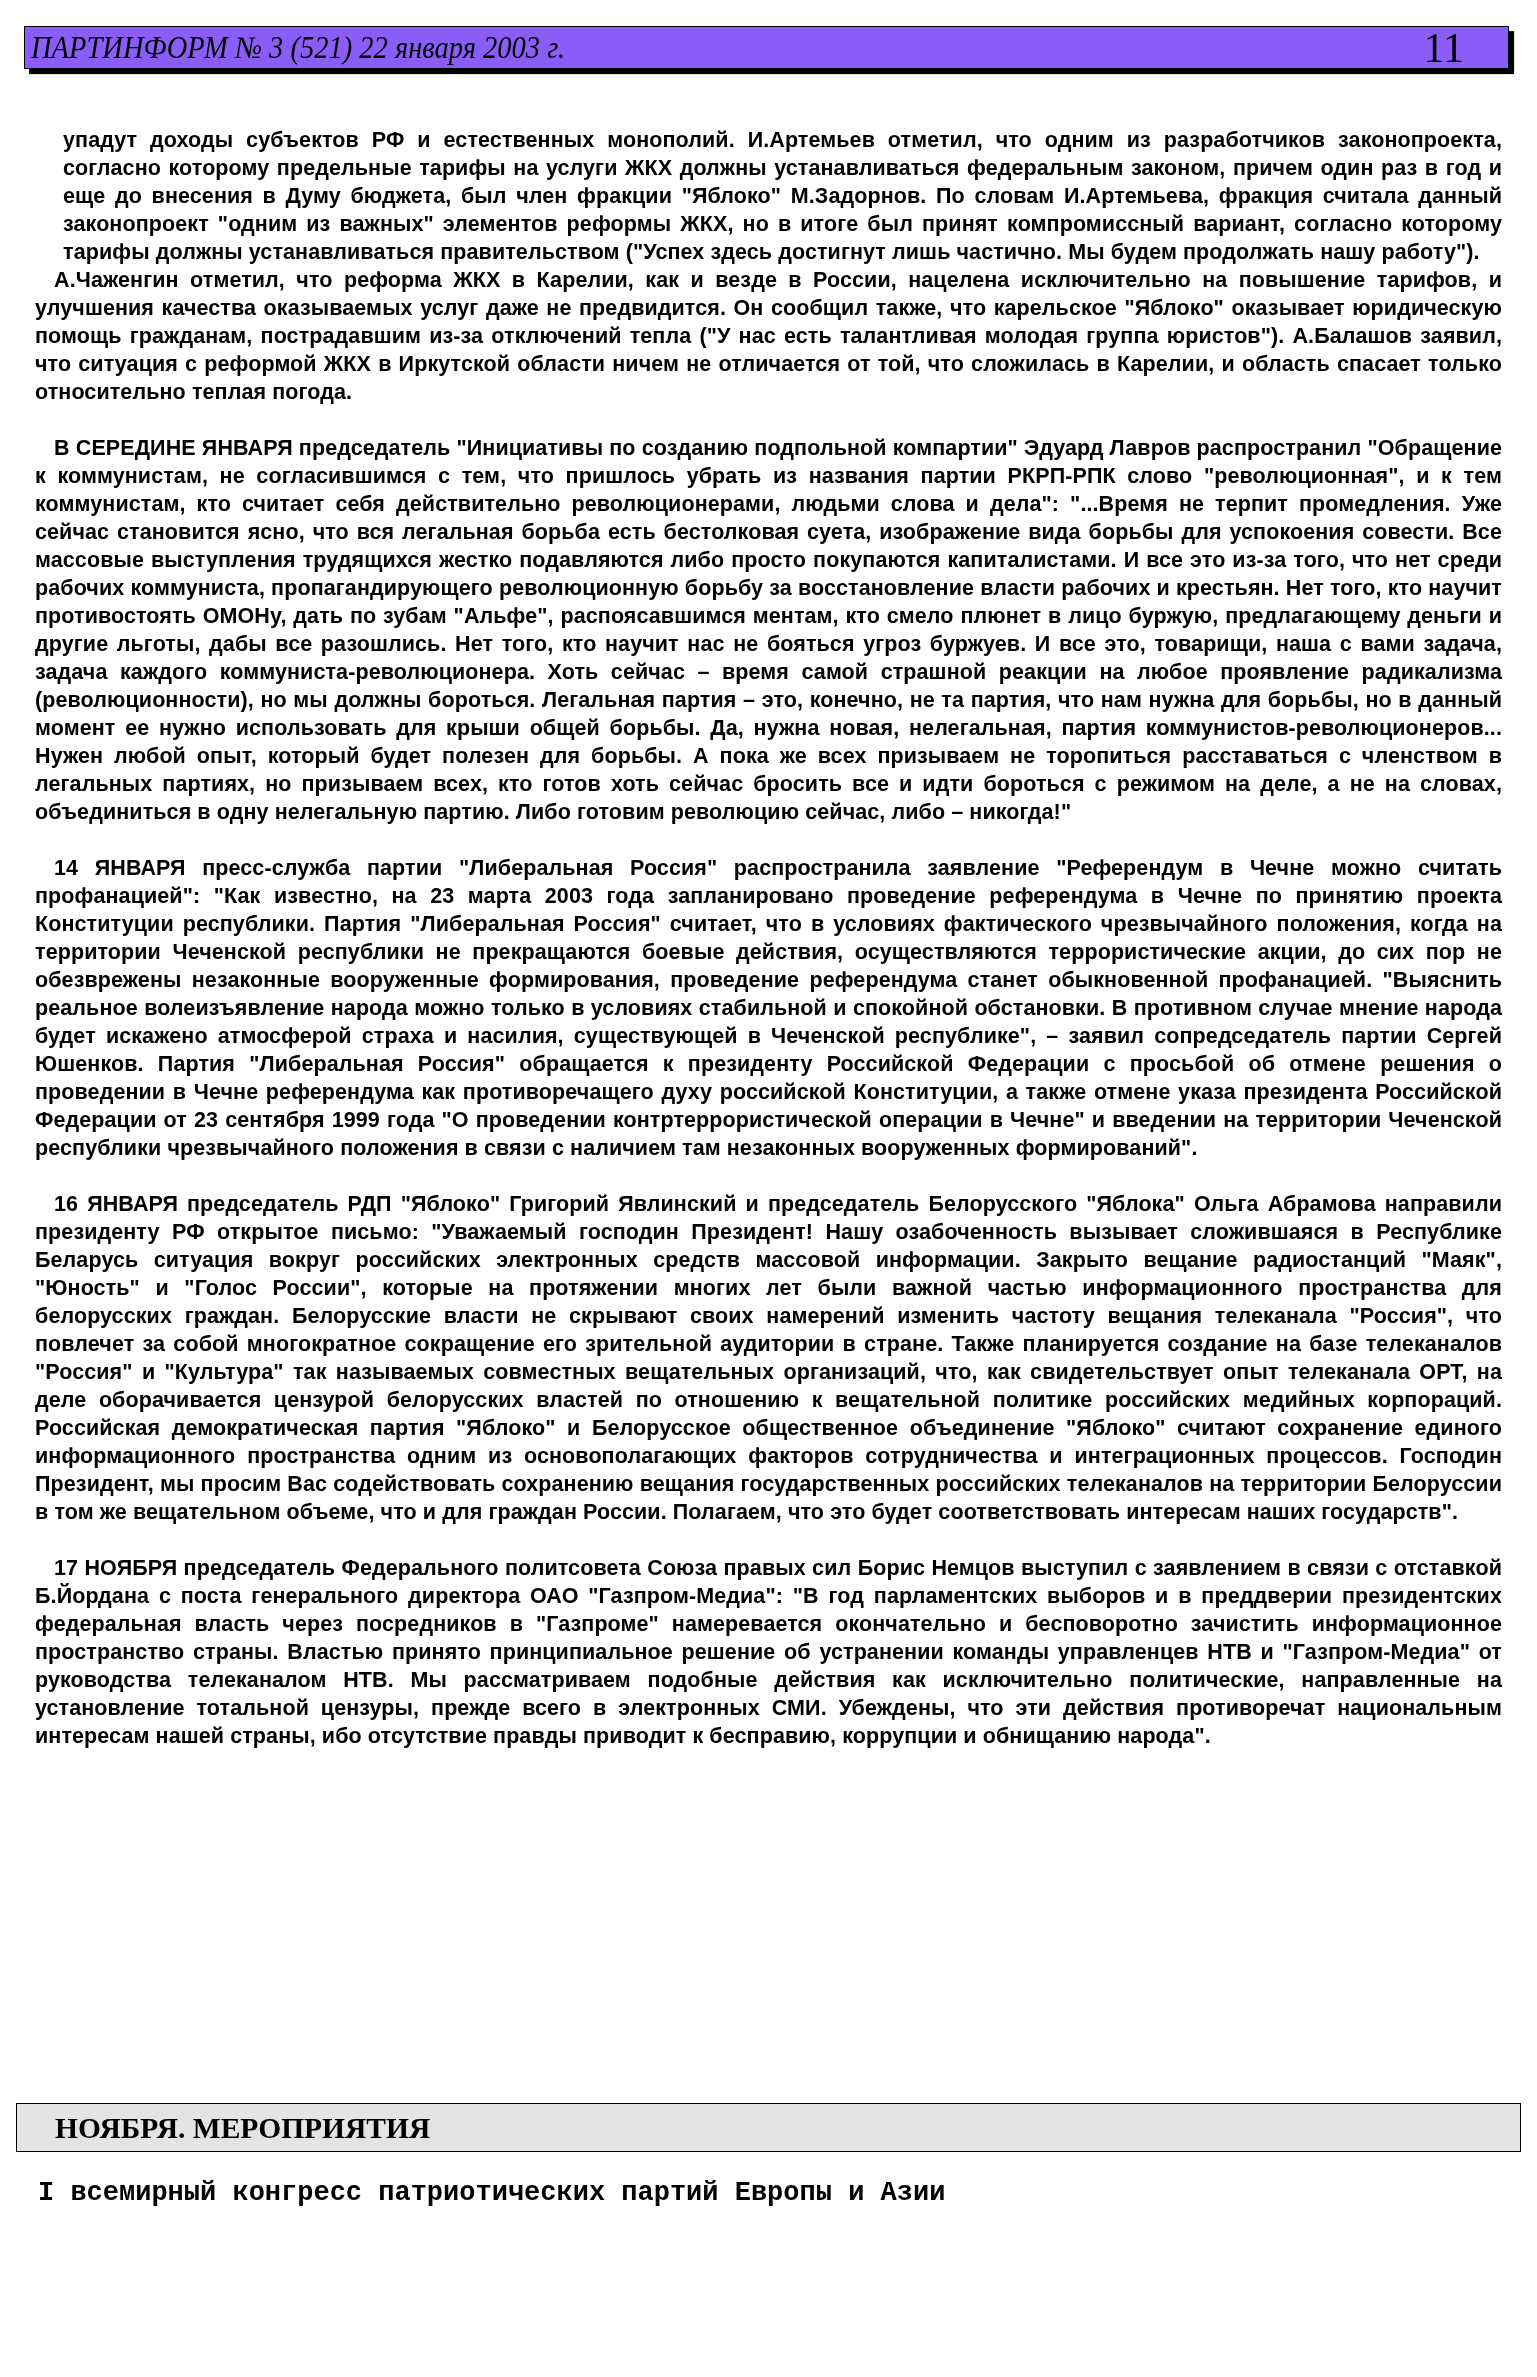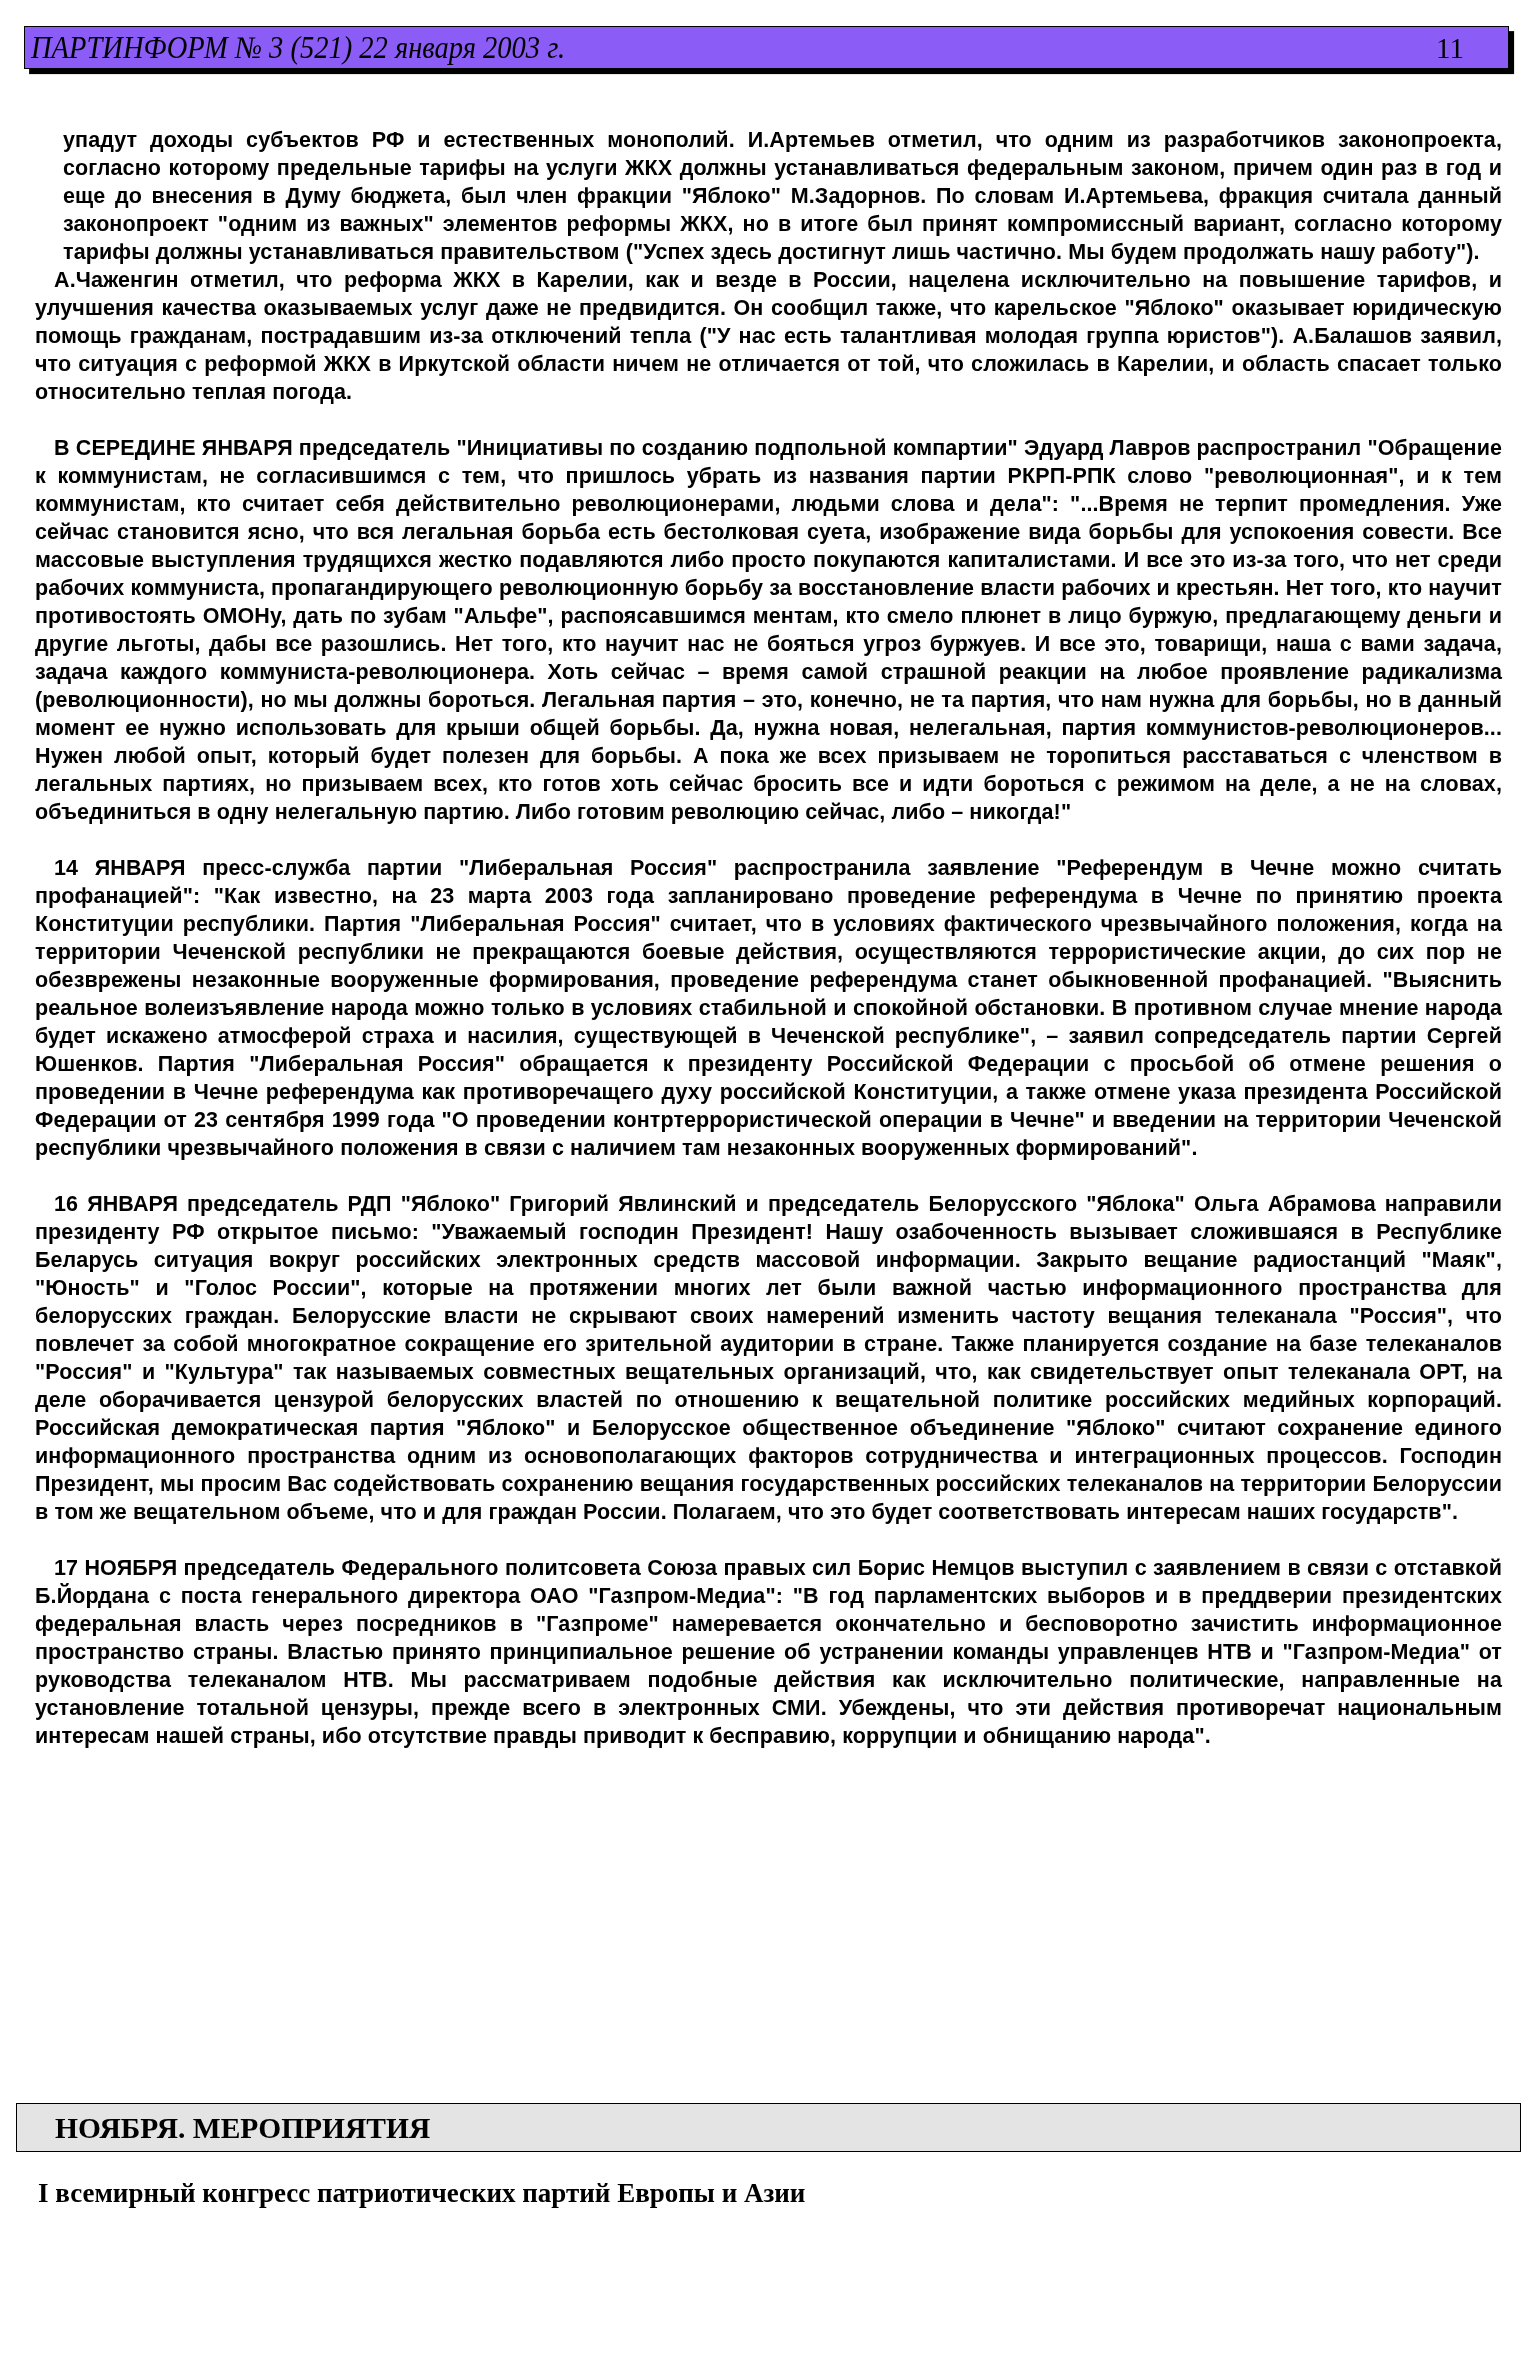--- a/index.html
+++ b/index.html
@@ -35,21 +35,21 @@
     line-height: 36px;
     transform: scaleX(0.92);
     transform-origin: left center;
     white-space: nowrap;
   }
   .page-header .page-num {
     position: absolute;
     right: 44px;
     top: 2.6px;
     font-family: "Liberation Serif", "DejaVu Serif", serif;
-    font-size: 29px;
+    font-size: 42px;
     line-height: 36px;
   }
   .article {
     position: absolute;
     left: 35px;
     top: 126px;
     width: 1467px;
     font-family: "Liberation Sans", "DejaVu Sans", sans-serif;
     font-weight: bold;
     font-size: 21.5px;
@@ -87,21 +87,21 @@
     font-family: "Liberation Serif", "DejaVu Serif", serif;
     font-weight: bold;
     font-size: 29.5px;
     line-height: 36px;
     white-space: nowrap;
   }
   .sub-heading {
     position: absolute;
     left: 38px;
     top: 2175px;
-    font-family: Liberation Serif, serif;
+    font-family: Liberation Mono, monospace;
     font-weight: bold;
     font-size: 27px;
     line-height: 36px;
     white-space: nowrap;
   }
 </style>
 </head>
 <body>
 
 <div class="page-header">

